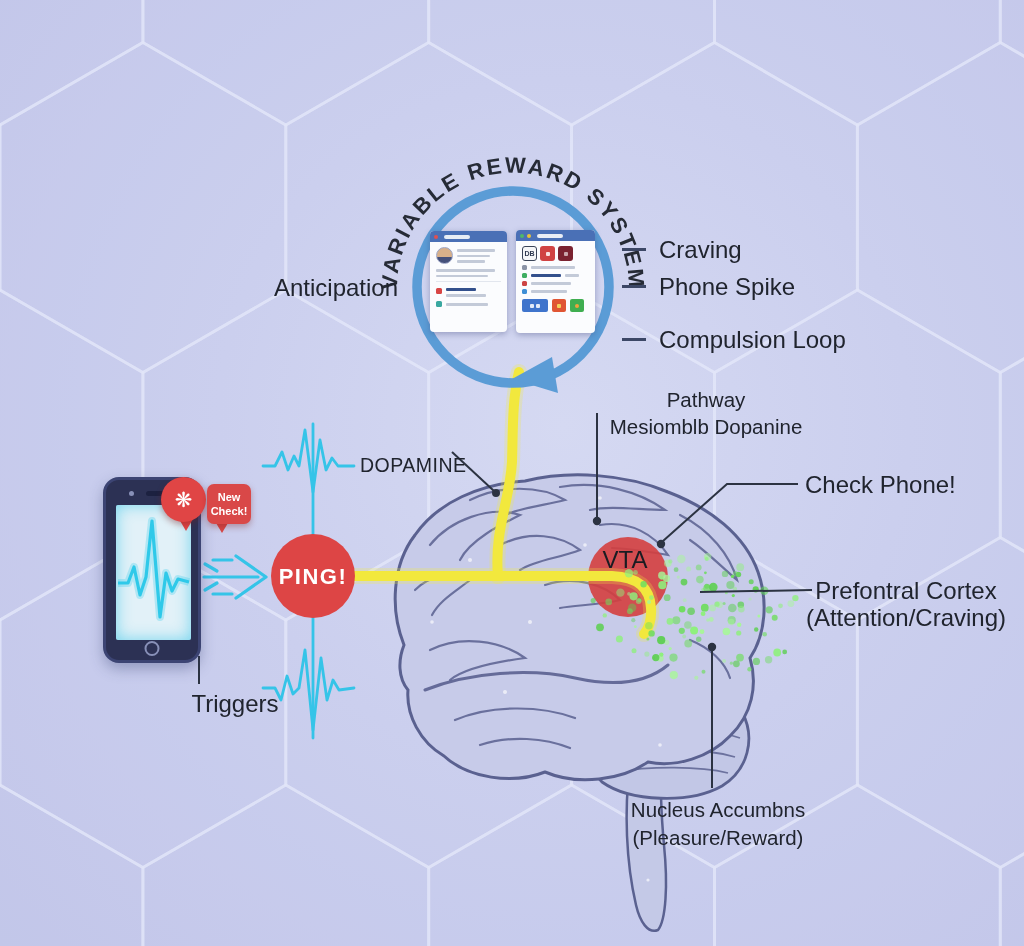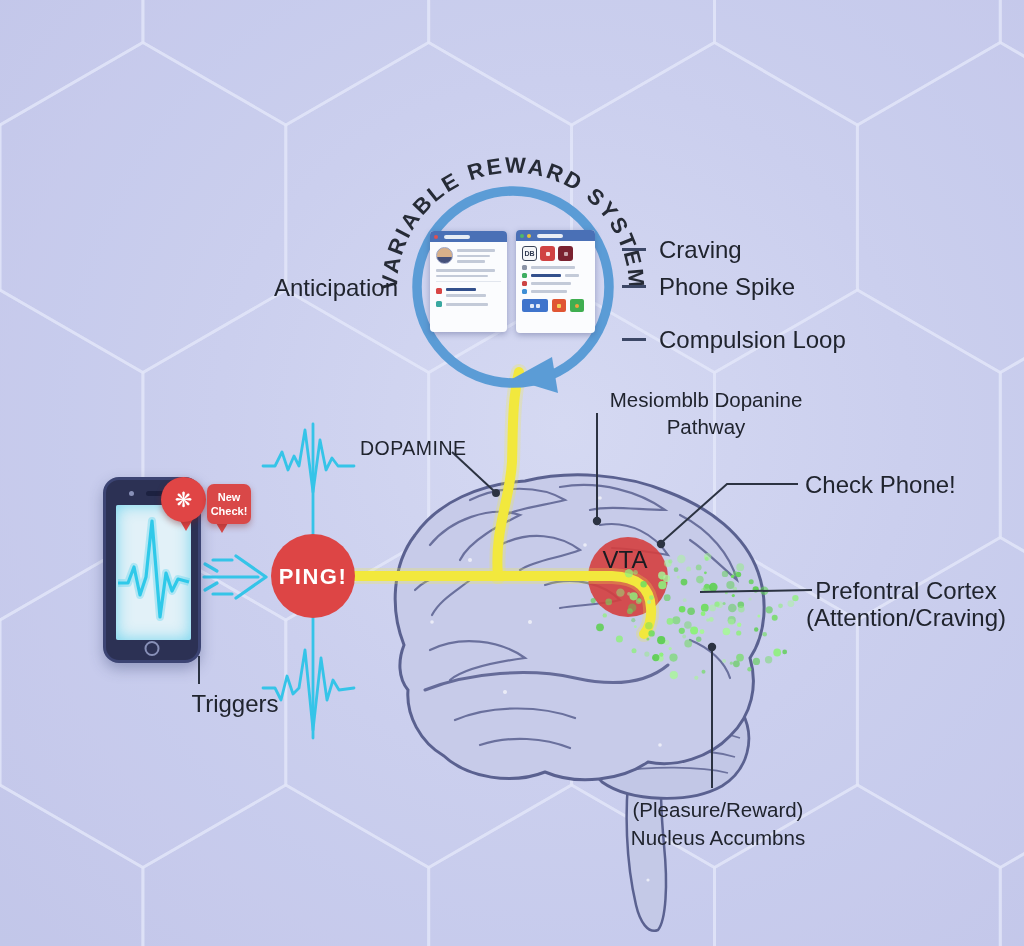--- a/index.html
+++ b/index.html
@@ -419,32 +419,32 @@
   <div class="tick-row" style="left:622px; top:273px;">
     <span class="tick-dash"></span>
     <span class="label" style="position:static">Phone Spike</span>
   </div>
   <div class="tick-row" style="left:622px; top:326px;">
     <span class="tick-dash"></span>
     <span class="label" style="position:static">Compulsion Loop</span>
   </div>
 
   <div class="label center" style="left:586px; top:386px; width:240px; font-size:20.5px;">
+    <div>Pathway</div>
     <div>Mesiomblb Dopanine</div>
-    <div>Pathway</div>
-  </div>
-
-  <div class="label" style="left:360px; top:435px; font-size:19.5px; letter-spacing:.5px;">DOPAMINE</div>
+  </div>
+
+  <div class="label" style="left:360px; top:452px; font-size:19.5px; letter-spacing:.5px;">DOPAMINE</div>
 
   <div class="label" style="left:805px; top:471px;">Check Phone!</div>
 
   <div class="label center" style="left:800px; top:577px; width:212px;">
     <div>Prefontral Cortex</div>
     <div>(Attention/Craving)</div>
   </div>
 
   <div class="label center" style="left:608px; top:796px; width:220px; font-size:20.5px; line-height:27.5px;">
+    <div>Nucleus Accumbns</div>
     <div>(Pleasure/Reward)</div>
-    <div>Nucleus Accumbns</div>
   </div>
 
   <div class="label center" style="left:180px; top:690px; width:110px;">Triggers</div>
 </div>
 
 </body></html>

